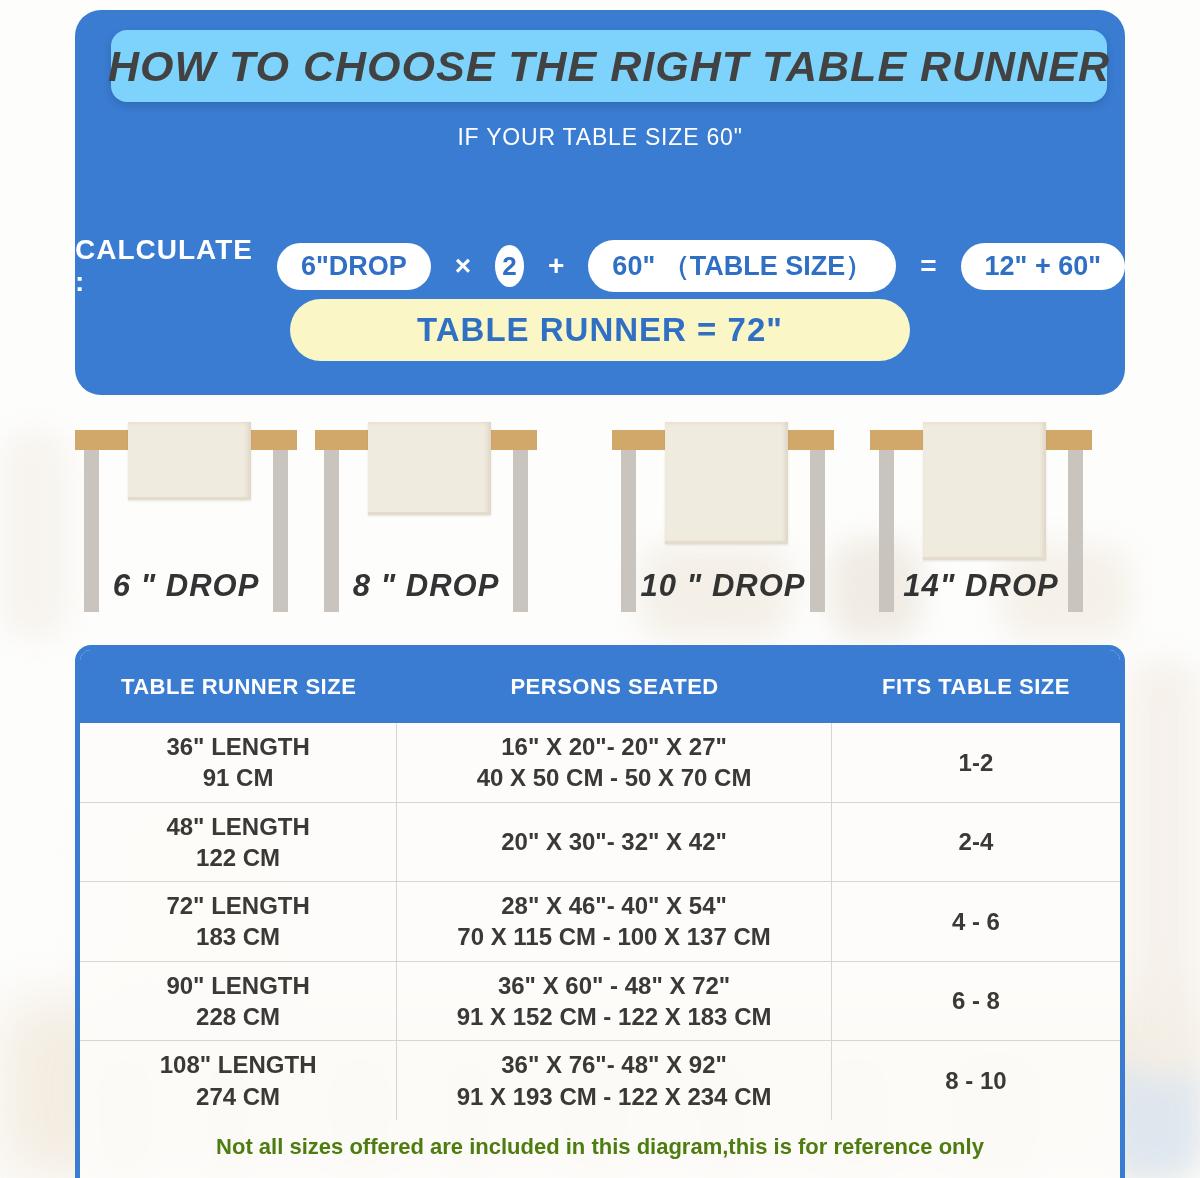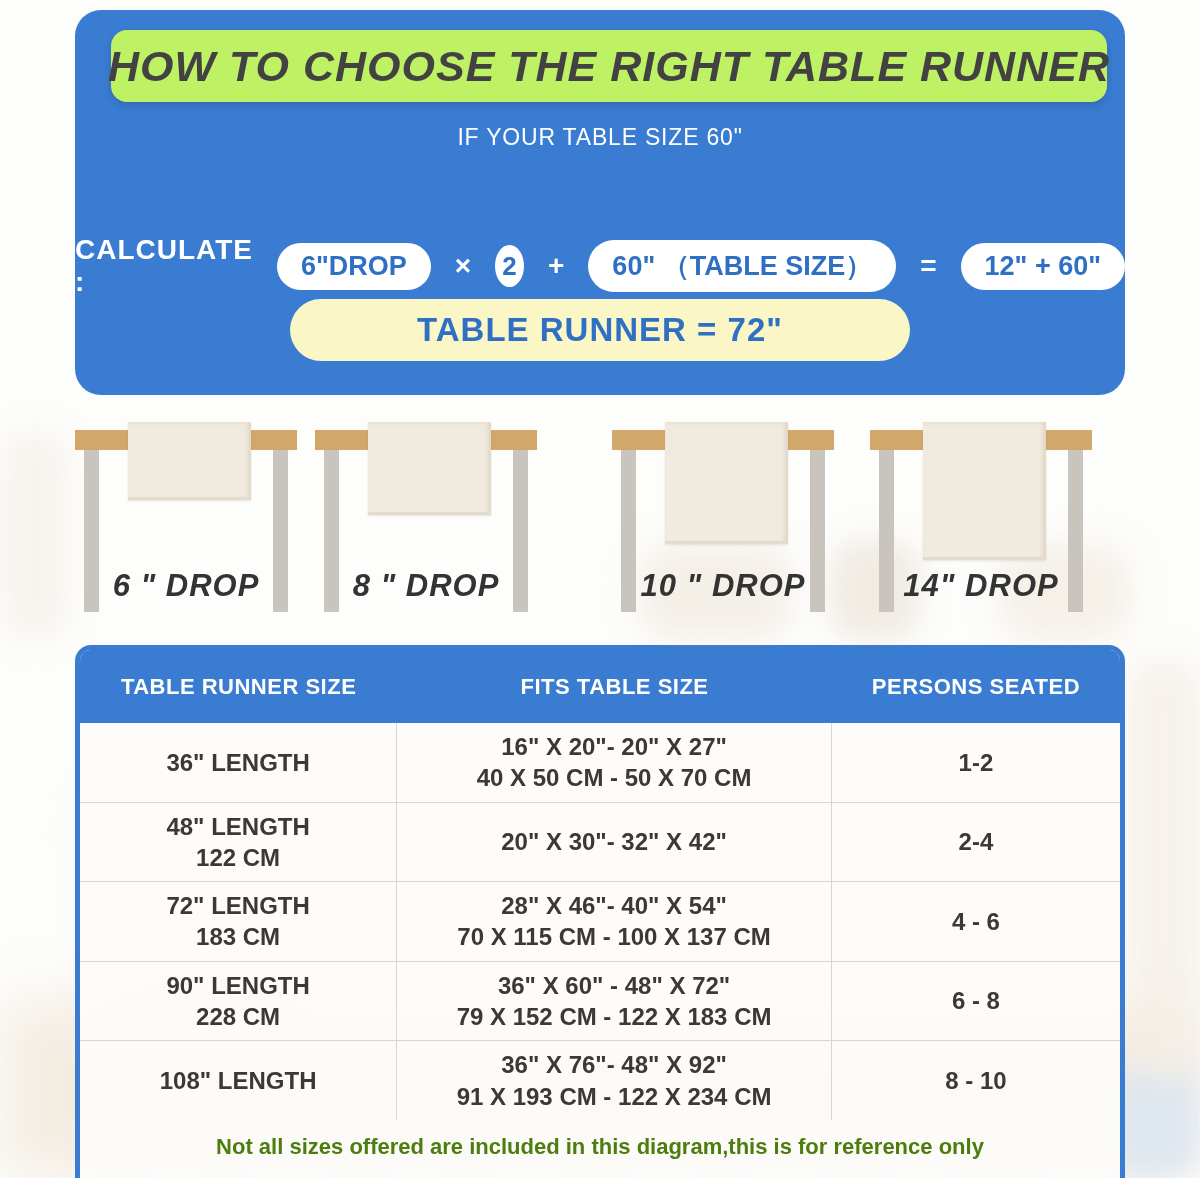--- a/index.html
+++ b/index.html
@@ -9,21 +9,21 @@
     background:#fdfdfc; font-family:"Liberation Sans", sans-serif;
   }
 
   
   .bg-blob { position:absolute; border-radius:30px; pointer-events:none; }
 
   
   .hero { position:absolute; left:75px; top:10px; width:1050px; height:385px;
           background:#3A7CD2; border-radius:26px; }
   .title-banner { position:absolute; left:36px; right:18px; top:20px; height:72px;
-          background:#bef264; border-radius:16px; display:flex; align-items:center;
+          background:#7dd3fc; border-radius:16px; display:flex; align-items:center;
           justify-content:center; box-shadow:0 4px 9px rgba(0,0,0,.14); }
   .title-banner h1 { margin:0; font-size:43px; font-style:italic; font-weight:bold;
           letter-spacing:1px; color:#424242; white-space:nowrap; }
   .sub { position:absolute; left:0; width:100%; text-align:center; color:#ffffff;
           margin:0; letter-spacing:.8px; font-size:23px; }
   .sub1 { top:114px; }
   .sub2 { top:152px; }
   .calc-row { position:absolute; top:224px; left:0; width:100%; display:flex;
           align-items:center; justify-content:center; gap:24px; }
   .calc-label { color:#ffffff; font-size:28px; font-weight:bold; letter-spacing:1px; }
@@ -148,28 +148,29 @@
       <div class="leg leg-r"></div>
       <div class="tabletop"></div>
       <div class="runner runner-3"></div>
       <div class="drop-label">14" DROP</div>
     </div>
   </section>
 
   <section class="size-chart">
     <div class="chart-header">
       <div>TABLE RUNNER SIZE</div>
+      <div>PERSONS SEATED</div>
       <div>FITS TABLE SIZE</div>
-      <div>PERSONS SEATED</div>
     </div>
     <div class="chart-body">
 
       <div class="chart-row">
         <div>
           <span>36" LENGTH</span>
+          <span>91 CM</span>
         </div>
         <div>
           <span>16" X 20"- 20" X 27"</span>
           <span>40 X 50 CM - 50 X 70 CM</span>
         </div>
         <div>
           <span>1-2</span>
         </div>
       </div>
 
@@ -200,30 +201,31 @@
         </div>
       </div>
 
       <div class="chart-row">
         <div>
           <span>90" LENGTH</span>
           <span>228 CM</span>
         </div>
         <div>
           <span>36" X 60" - 48" X 72"</span>
-          <span>79 X 152 CM - 122 X 183 CM</span>
+          <span>91 X 152 CM - 122 X 183 CM</span>
         </div>
         <div>
           <span>6 - 8</span>
         </div>
       </div>
 
       <div class="chart-row">
         <div>
           <span>108" LENGTH</span>
+          <span>274 CM</span>
         </div>
         <div>
           <span>36" X 76"- 48" X 92"</span>
           <span>91 X 193 CM - 122 X 234 CM</span>
         </div>
         <div>
           <span>8 - 10</span>
         </div>
       </div>
 

